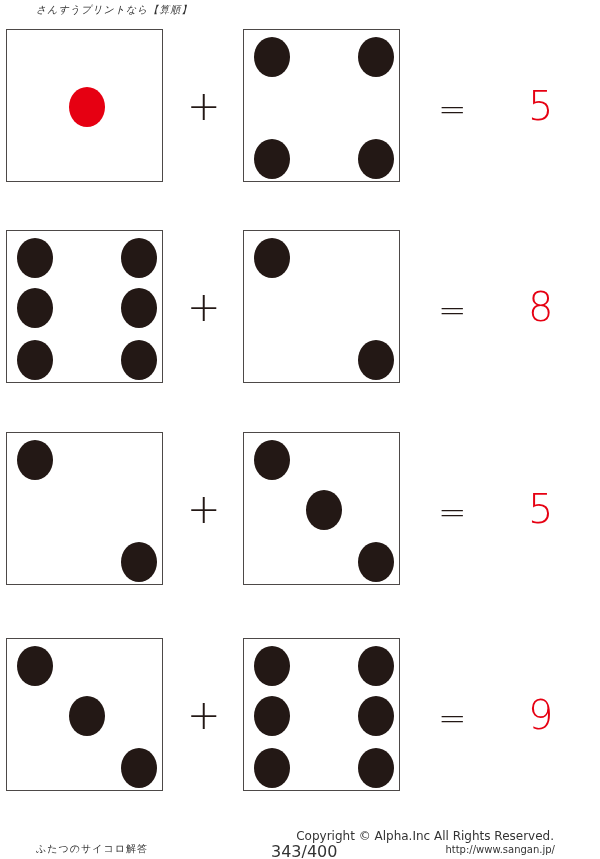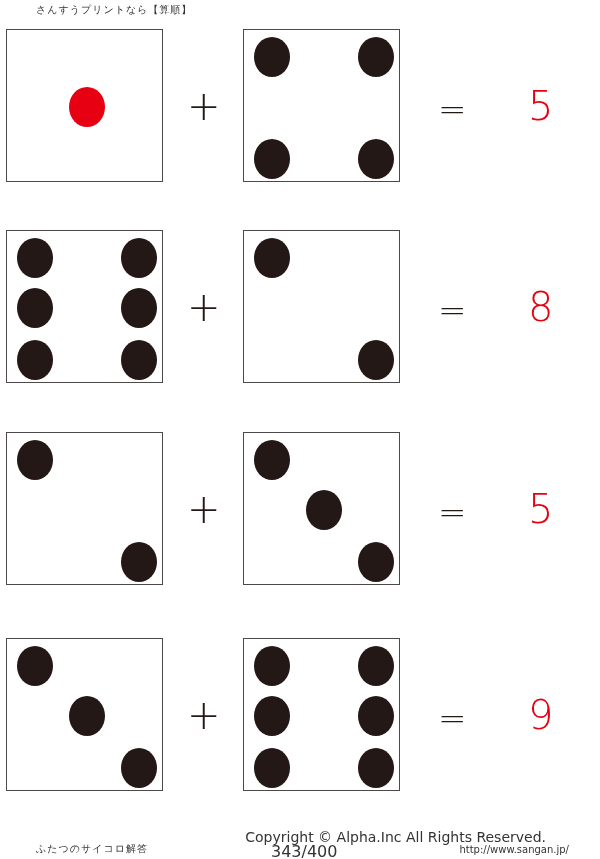--- a/index.html
+++ b/index.html
@@ -1,31 +1,31 @@
 <!DOCTYPE html>
 <html><head>
 <meta charset="utf-8">
 <style>
   html, body { margin:0; padding:0; background:#fff; }
   body { width:600px; height:859px; position:relative; overflow:hidden; font-family:"DejaVu Sans", sans-serif; color:#231815; }
-  .header { position:absolute; left:36px; top:3px; font-size:10px; color:#333; letter-spacing:1px; }
+  .header { position:absolute; left:36px; top:3px; font-size:10px; color:#333; letter-spacing:1px;font-style:italic; }
   .row { position:absolute; left:0; width:600px; height:156px; }
   .die { position:absolute; width:157px; height:153px; border:1.3px solid #4d4948; box-sizing:border-box; background:#fff; }
   .die1 { left:6px; }
   .die2 { left:243px; }
   .pip { position:absolute; width:36px; height:40px; border-radius:50%; background:#231815; transform:translate(-50%,-50%); }
   .pip.red { background:#e60012; }
   .op { position:absolute; font-family:"DejaVu Sans", sans-serif; font-weight:200; font-size:40px; line-height:40px; color:#231815; }
   .plus { left:187px; top:57px; }
   .eq { left:438px; top:60px; font-size:34px; }
   .answer { position:absolute; left:528px; top:55px; font-size:40px; line-height:44px; color:#e60012; font-family:"DejaVu Sans", sans-serif; font-weight:200; }
   .footer-left { position:absolute; left:36px; top:842px; font-size:10px; color:#333; letter-spacing:1px;text-align:center; }
   .footer-page { position:absolute; left:271px; top:842px; font-size:16px; color:#333; }
-  .footer-copy { position:absolute; right:54px; top:829px; font-size:14px; color:#333; text-align:center; }
-  .footer-url { position:absolute; right:31px; top:844px; font-size:10px; color:#333; text-align:right; }
+  .footer-copy { position:absolute; right:46px; top:829px; font-size:12px; color:#333; text-align:center; }
+  .footer-url { position:absolute; right:45px; top:844px; font-size:10px; color:#333; text-align:right; }
 </style>
 </head>
 <body>
 
 <div class="header">さんすうプリントなら【算順】</div>
 
 <div id="rows">
     <div class="row" style="top: 29px;">
       <div class="die die1">
         <div class="pip red" style="left: 80px; top: 77px;"></div>

